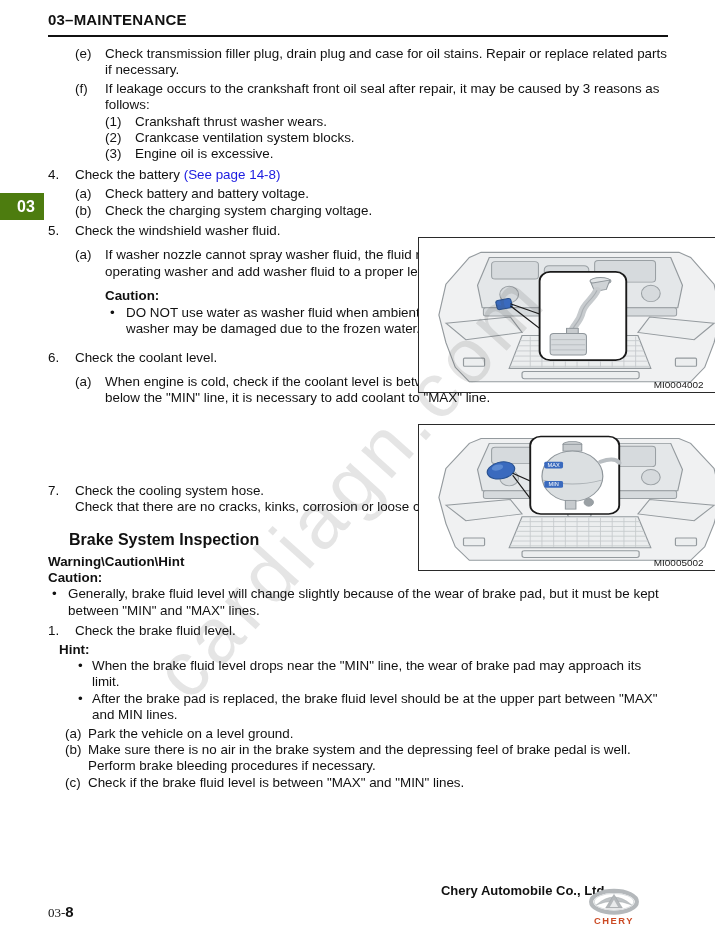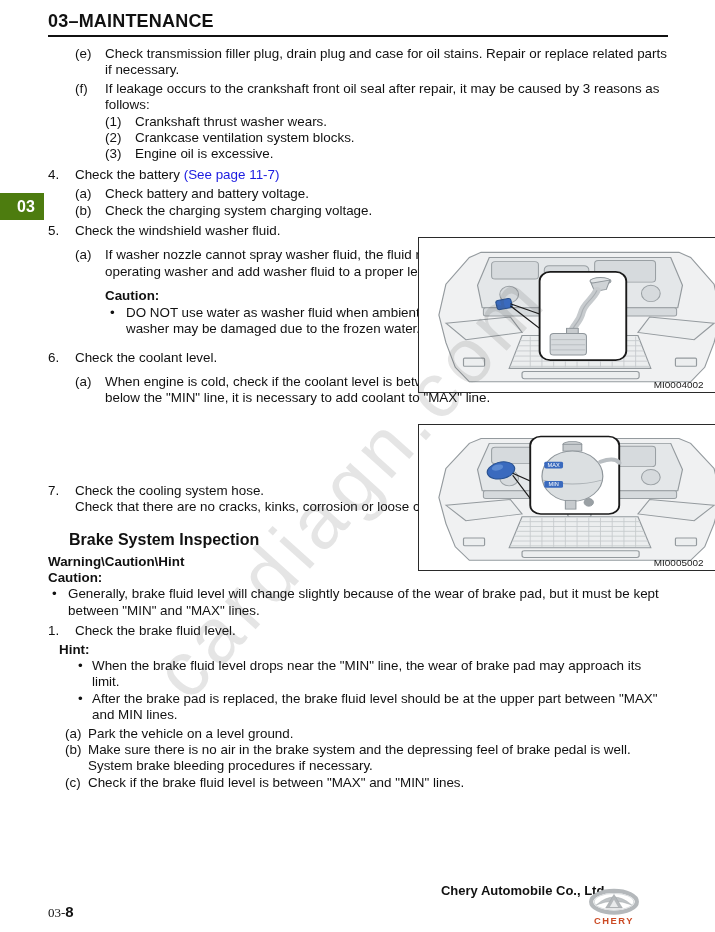--- a/index.html
+++ b/index.html
@@ -1,20 +1,20 @@
 <!DOCTYPE html>
 <html><head>
 <meta charset="utf-8">
 <style>
   html,body{margin:0;padding:0;background:#fff;}
   .page{position:relative;width:715px;height:932px;background:#ffffff;overflow:hidden;
         font-family:"Liberation Sans","DejaVu Sans",sans-serif;color:#111;}
 
   
-  .header-title{position:absolute;left:48px;top:11px;font-size:18px;font-weight:bold;letter-spacing:.2px;}
+  .header-title{position:absolute;left:48px;top:11px;font-size:15px;font-weight:bold;letter-spacing:.2px;}
   .header-rule{position:absolute;left:48px;top:35px;width:620px;height:2px;background:#111;}
 
   
   .side-tab{position:absolute;left:0;top:193px;width:44px;height:27px;background:#4d7c0f;color:#fff;
             font-weight:bold;font-size:16px;display:flex;align-items:center;justify-content:center;
             padding-left:8px;box-sizing:border-box;}
 
   
   .content{position:absolute;left:48px;top:46px;width:620px;font-size:13.4px;line-height:16.4px;z-index:2;}
   .li{display:flex;align-items:flex-start;}
@@ -119,21 +119,21 @@
         <span class="lbl">(2)</span>
         <div class="txt">Crankcase ventilation system blocks.</div>
       </div>
     <div class="li l3">
         <span class="lbl">(3)</span>
         <div class="txt">Engine oil is excessive.</div>
       </div>
 
     <div class="li l1 mt4">
         <span class="lbl">4.</span>
-        <div class="txt"><span>Check the battery </span><a class="link">(See page 11-7)</a></div>
+        <div class="txt"><span>Check the battery </span><a class="link">(See page 14-8)</a></div>
       </div>
     <div class="li l2 mt3">
         <span class="lbl">(a)</span>
         <div class="txt">Check battery and battery voltage.</div>
       </div>
     <div class="li l2">
         <span class="lbl">(b)</span>
         <div class="txt">Check the charging system charging voltage.</div>
       </div>
 
@@ -193,21 +193,21 @@
       </div>
 
     <div class="li l2b mt2">
         <span class="lbl">(a)</span>
         <div class="txt">Park the vehicle on a level ground.</div>
       </div>
     <div class="li l2b">
         <span class="lbl">(b)</span>
         <div class="txt">
           <div>Make sure there is no air in the brake system and the depressing feel of brake pedal is well.</div>
-          <div>System brake bleeding procedures if necessary.</div>
+          <div>Perform brake bleeding procedures if necessary.</div>
         </div>
       </div>
     <div class="li l2b">
         <span class="lbl">(c)</span>
         <div class="txt">Check if the brake fluid level is between "MAX" and "MIN" lines.</div>
       </div>
 
   </main>
 
   <figure class="fig fig1">

